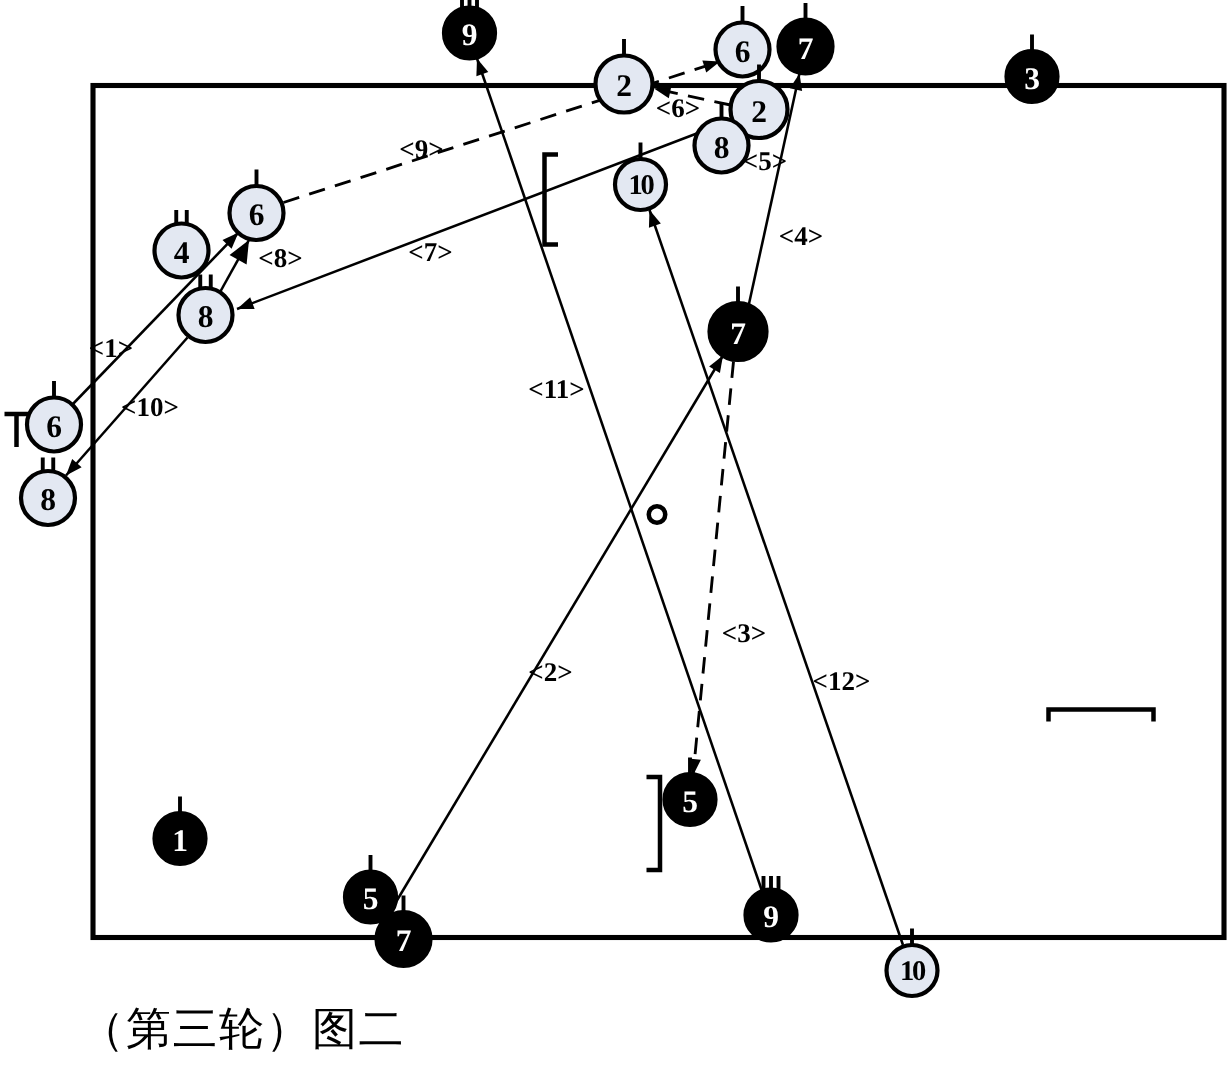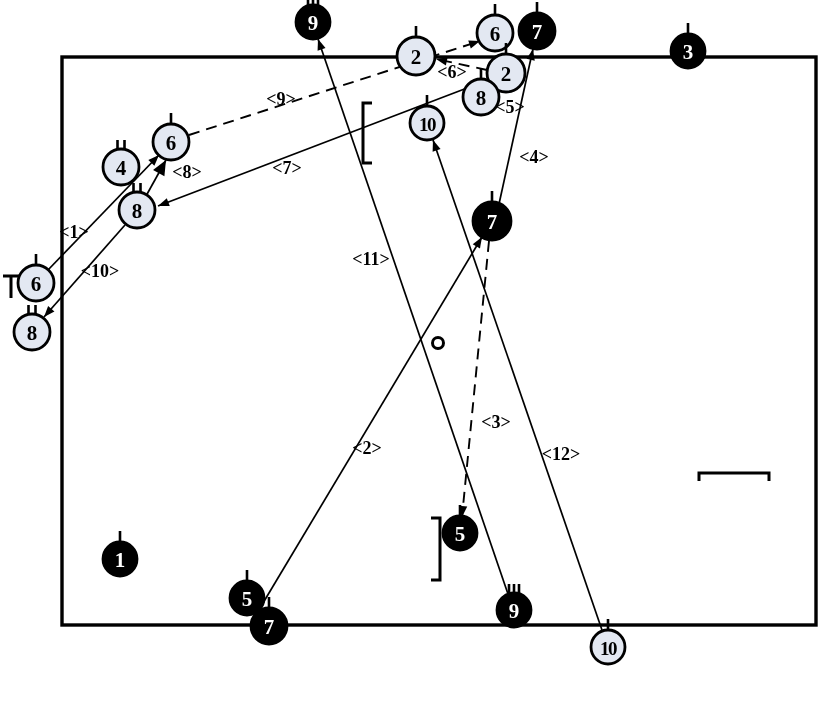--- a/index.html
+++ b/index.html
@@ -129,13 +129,14 @@
       <text x="460" y="534" text-anchor="middle" dominant-baseline="central" font-size="21" font-weight="bold" font-family="&quot;Liberation Serif&quot;,&quot;DejaVu Serif&quot;,serif" fill="#ffffff" letter-spacing="0">5</text>
       <line x1="509" y1="584" x2="509" y2="595" stroke="#000000" stroke-width="2.6"></line>
       <line x1="514" y1="584" x2="514" y2="595" stroke="#000000" stroke-width="2.6"></line>
       <line x1="519" y1="584" x2="519" y2="595" stroke="#000000" stroke-width="2.6"></line>
       <circle cx="514" cy="610" r="17" fill="#000000" stroke="#000000" stroke-width="2.8"></circle>
       <text x="514" y="611" text-anchor="middle" dominant-baseline="central" font-size="21" font-weight="bold" font-family="&quot;Liberation Serif&quot;,&quot;DejaVu Serif&quot;,serif" fill="#ffffff" letter-spacing="0">9</text>
       <line x1="608" y1="619" x2="608" y2="632" stroke="#000000" stroke-width="2.6"></line>
       <circle cx="608" cy="647" r="17" fill="#e3e8f2" stroke="#000000" stroke-width="2.8"></circle>
       <text x="608" y="648" text-anchor="middle" dominant-baseline="central" font-size="19" font-weight="bold" font-family="&quot;Liberation Serif&quot;,&quot;DejaVu Serif&quot;,serif" fill="#000000" letter-spacing="-1.5">10</text>
     </svg>
+  <div id="caption">（第三轮）图二</div>
 </div>
 
 </body></html>

